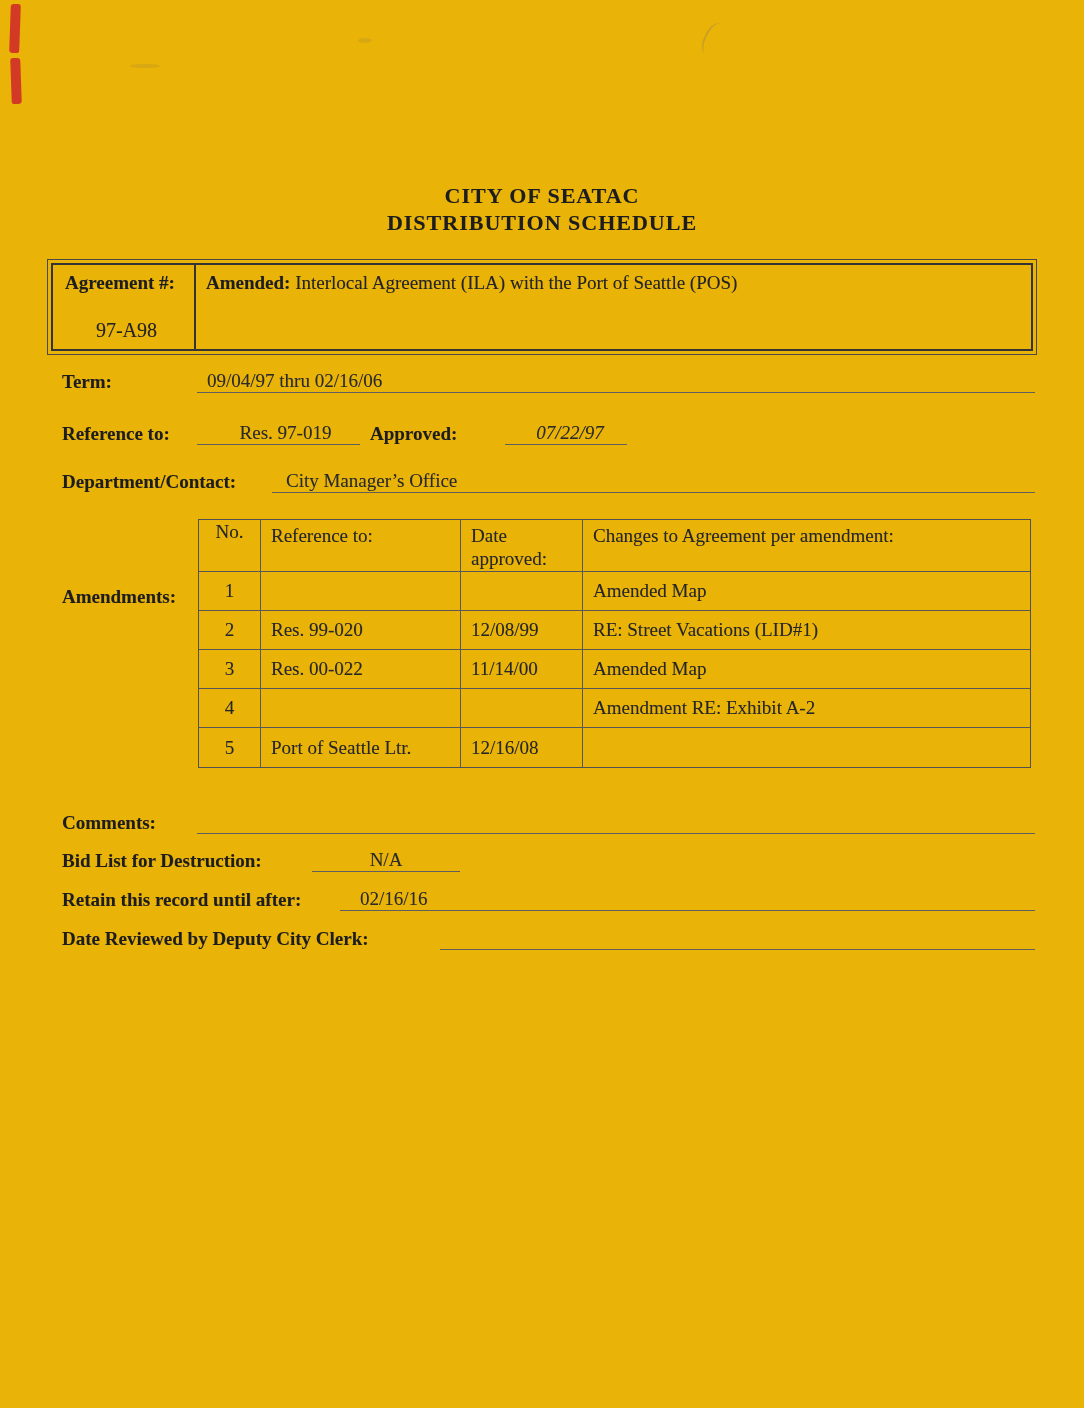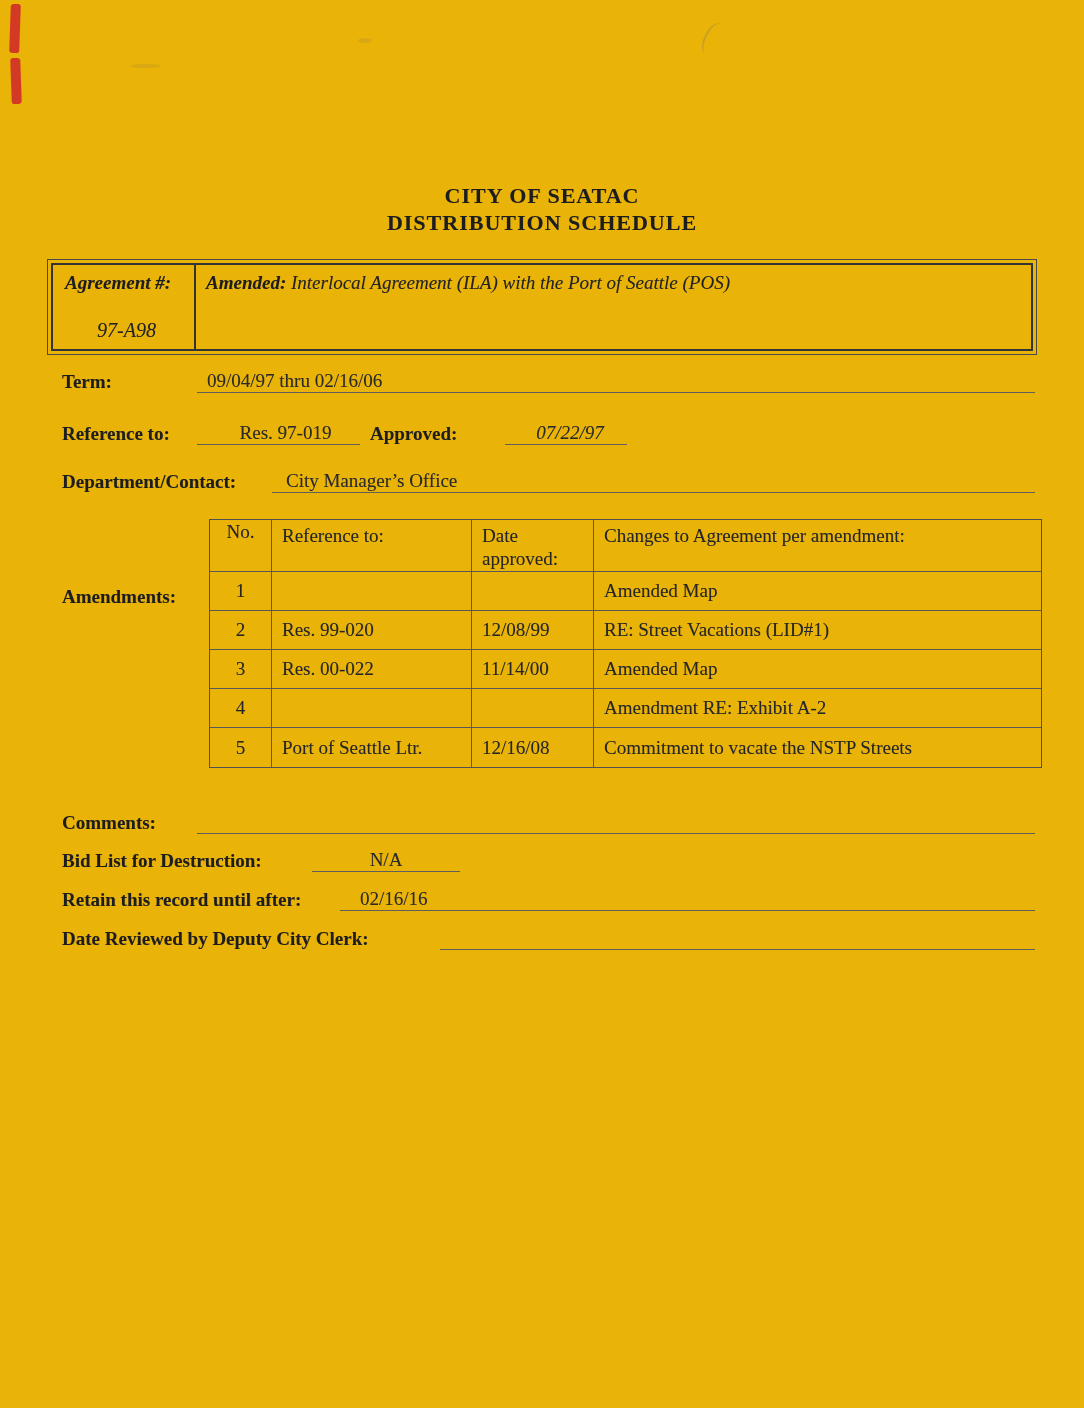--- a/index.html
+++ b/index.html
@@ -24,21 +24,21 @@
   
   .doc-title{
     position:absolute;top:182px;left:0;width:100%;
     text-align:center;font-weight:bold;font-size:22px;line-height:27px;
     letter-spacing:1px;color:#1d1d1d;
   }
 
   
   .agr-outer{
     position:absolute;left:47px;top:259px;width:982px;height:88px;
-    border:1.5px solid #4a4a4a;padding:3px;font-style:italic;
+    border:1.5px solid #4a4a4a;padding:3px;
   }
   .agr-inner{
     width:100%;height:100%;border:2px solid #343434;
     display:flex;box-sizing:border-box;
   }
   .agr-left{
     width:143px;border-right:2px solid #343434;
     padding:7px 6px 0 12px;box-sizing:border-box;
   }
   .agr-left .num{margin-top:25px;text-align:center;font-weight:normal;font-size:20px;}
@@ -51,21 +51,21 @@
     position:absolute;border-bottom:1.5px solid #5f5f5f;
     font-size:19px;color:#2a2a2a;height:24px;line-height:24px;
     white-space:nowrap;box-sizing:border-box;
   }
 
   
   .amd-table{
     position:absolute;left:198px;top:519px;width:833px;
     border:1.5px solid #515151;
     display:grid;grid-template-columns:62px 200px 122px 1fr;
-    box-sizing:border-box;font-size:19px;margin-left:11px;
+    box-sizing:border-box;font-size:19px;
   }
   .cell{
     display:flex;align-items:center;box-sizing:border-box;
     padding:0 6px 0 10px;height:39px;color:#262626;
     border-bottom:1.4px solid #585858;
   }
   .cell.hdr{height:52px;align-items:flex-start;padding-top:4px;line-height:23px;}
   .cell.no{justify-content:center;padding:0 2px;}
   .cell.br{border-right:1.4px solid #585858;}
   .cell.last{border-bottom:none;}
@@ -135,21 +135,20 @@
     <div class="cell">Amended Map</div>
 
     <div class="cell no br">4</div>
     <div class="cell br"></div>
     <div class="cell br"></div>
     <div class="cell">Amendment RE: Exhibit A-2</div>
 
     <div class="cell no br last">5</div>
     <div class="cell br last">Port of Seattle Ltr.</div>
     <div class="cell br last">12/16/08</div>
-    <div class="cell last">Commitment to vacate the NSTP Streets</div>
   </div>
 
   <div class="lbl txt" style="left:62px;top:812px;">Comments:</div>
   <div class="fline txt" style="left:197px;top:810px;width:838px;padding-left:10px;"></div>
 
   <div class="lbl txt" style="left:62px;top:850px;">Bid List for Destruction:</div>
   <div class="fline txt" style="left:312px;top:848px;width:148px;text-align:center;">N/A</div>
 
   <div class="lbl txt" style="left:62px;top:889px;">Retain this record until after:</div>
   <div class="fline txt" style="left:340px;top:887px;width:695px;padding-left:20px;">02/16/16</div>

